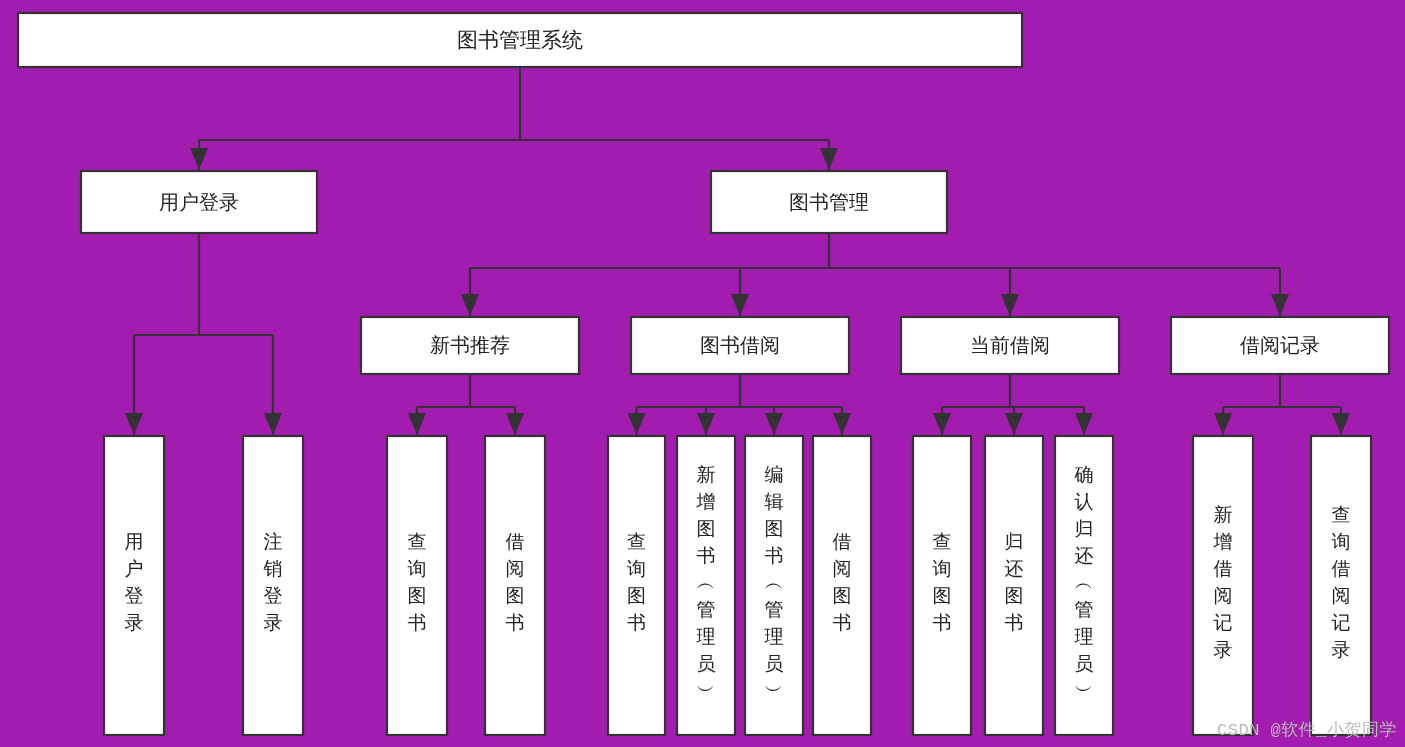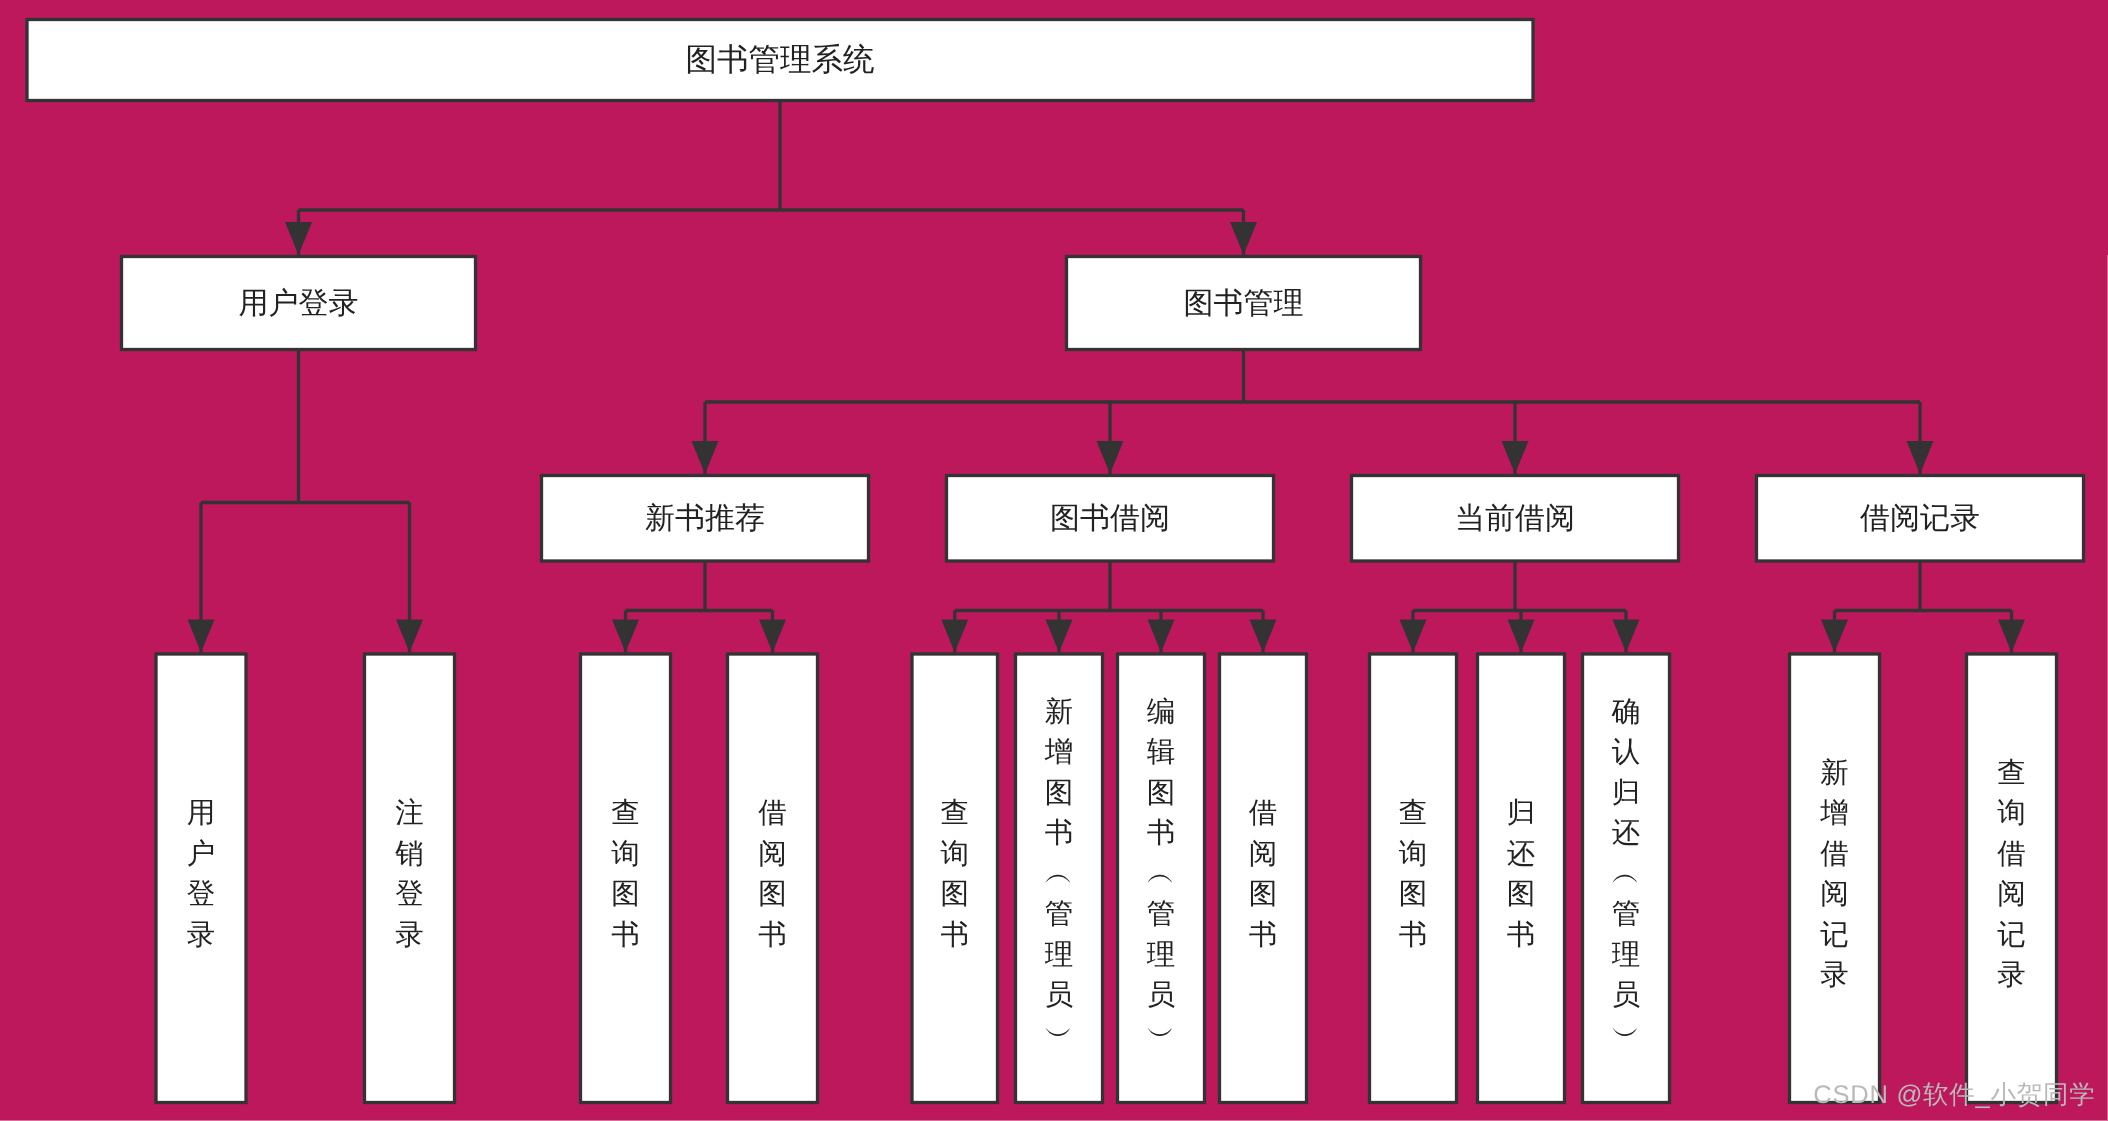--- a/index.html
+++ b/index.html
@@ -10,21 +10,21 @@
   body {
     width: 1405px;
     height: 747px;
     font-family: "DejaVu Sans", "Liberation Sans", sans-serif;
     overflow: hidden;
   }
   #diagram-root {
     position: relative;
     width: 1405px;
     height: 747px;
-    background: #be185d;
+    background: #a21caf;
   }
   svg.chart-svg {
     position: absolute;
     top: 0;
     left: 0;
     width: 1405px;
     height: 747px;
     display: block;
   }
   .node-box {
@@ -53,21 +53,21 @@
     fill: none;
   }
   .arrow-head {
     fill: #333333;
     stroke: none;
   }
   .watermark {
     position: absolute;
     right: 8px;
     bottom: 6px;
-    font-family: Liberation Sans, sans-serif;
+    font-family: Liberation Mono, monospace;
     font-size: 17px;
     color: #b9b9b9;
     white-space: nowrap;
     letter-spacing: 0.5px;
   }
 </style>
 </head>
 <body>
 
 <div id="diagram-root">

